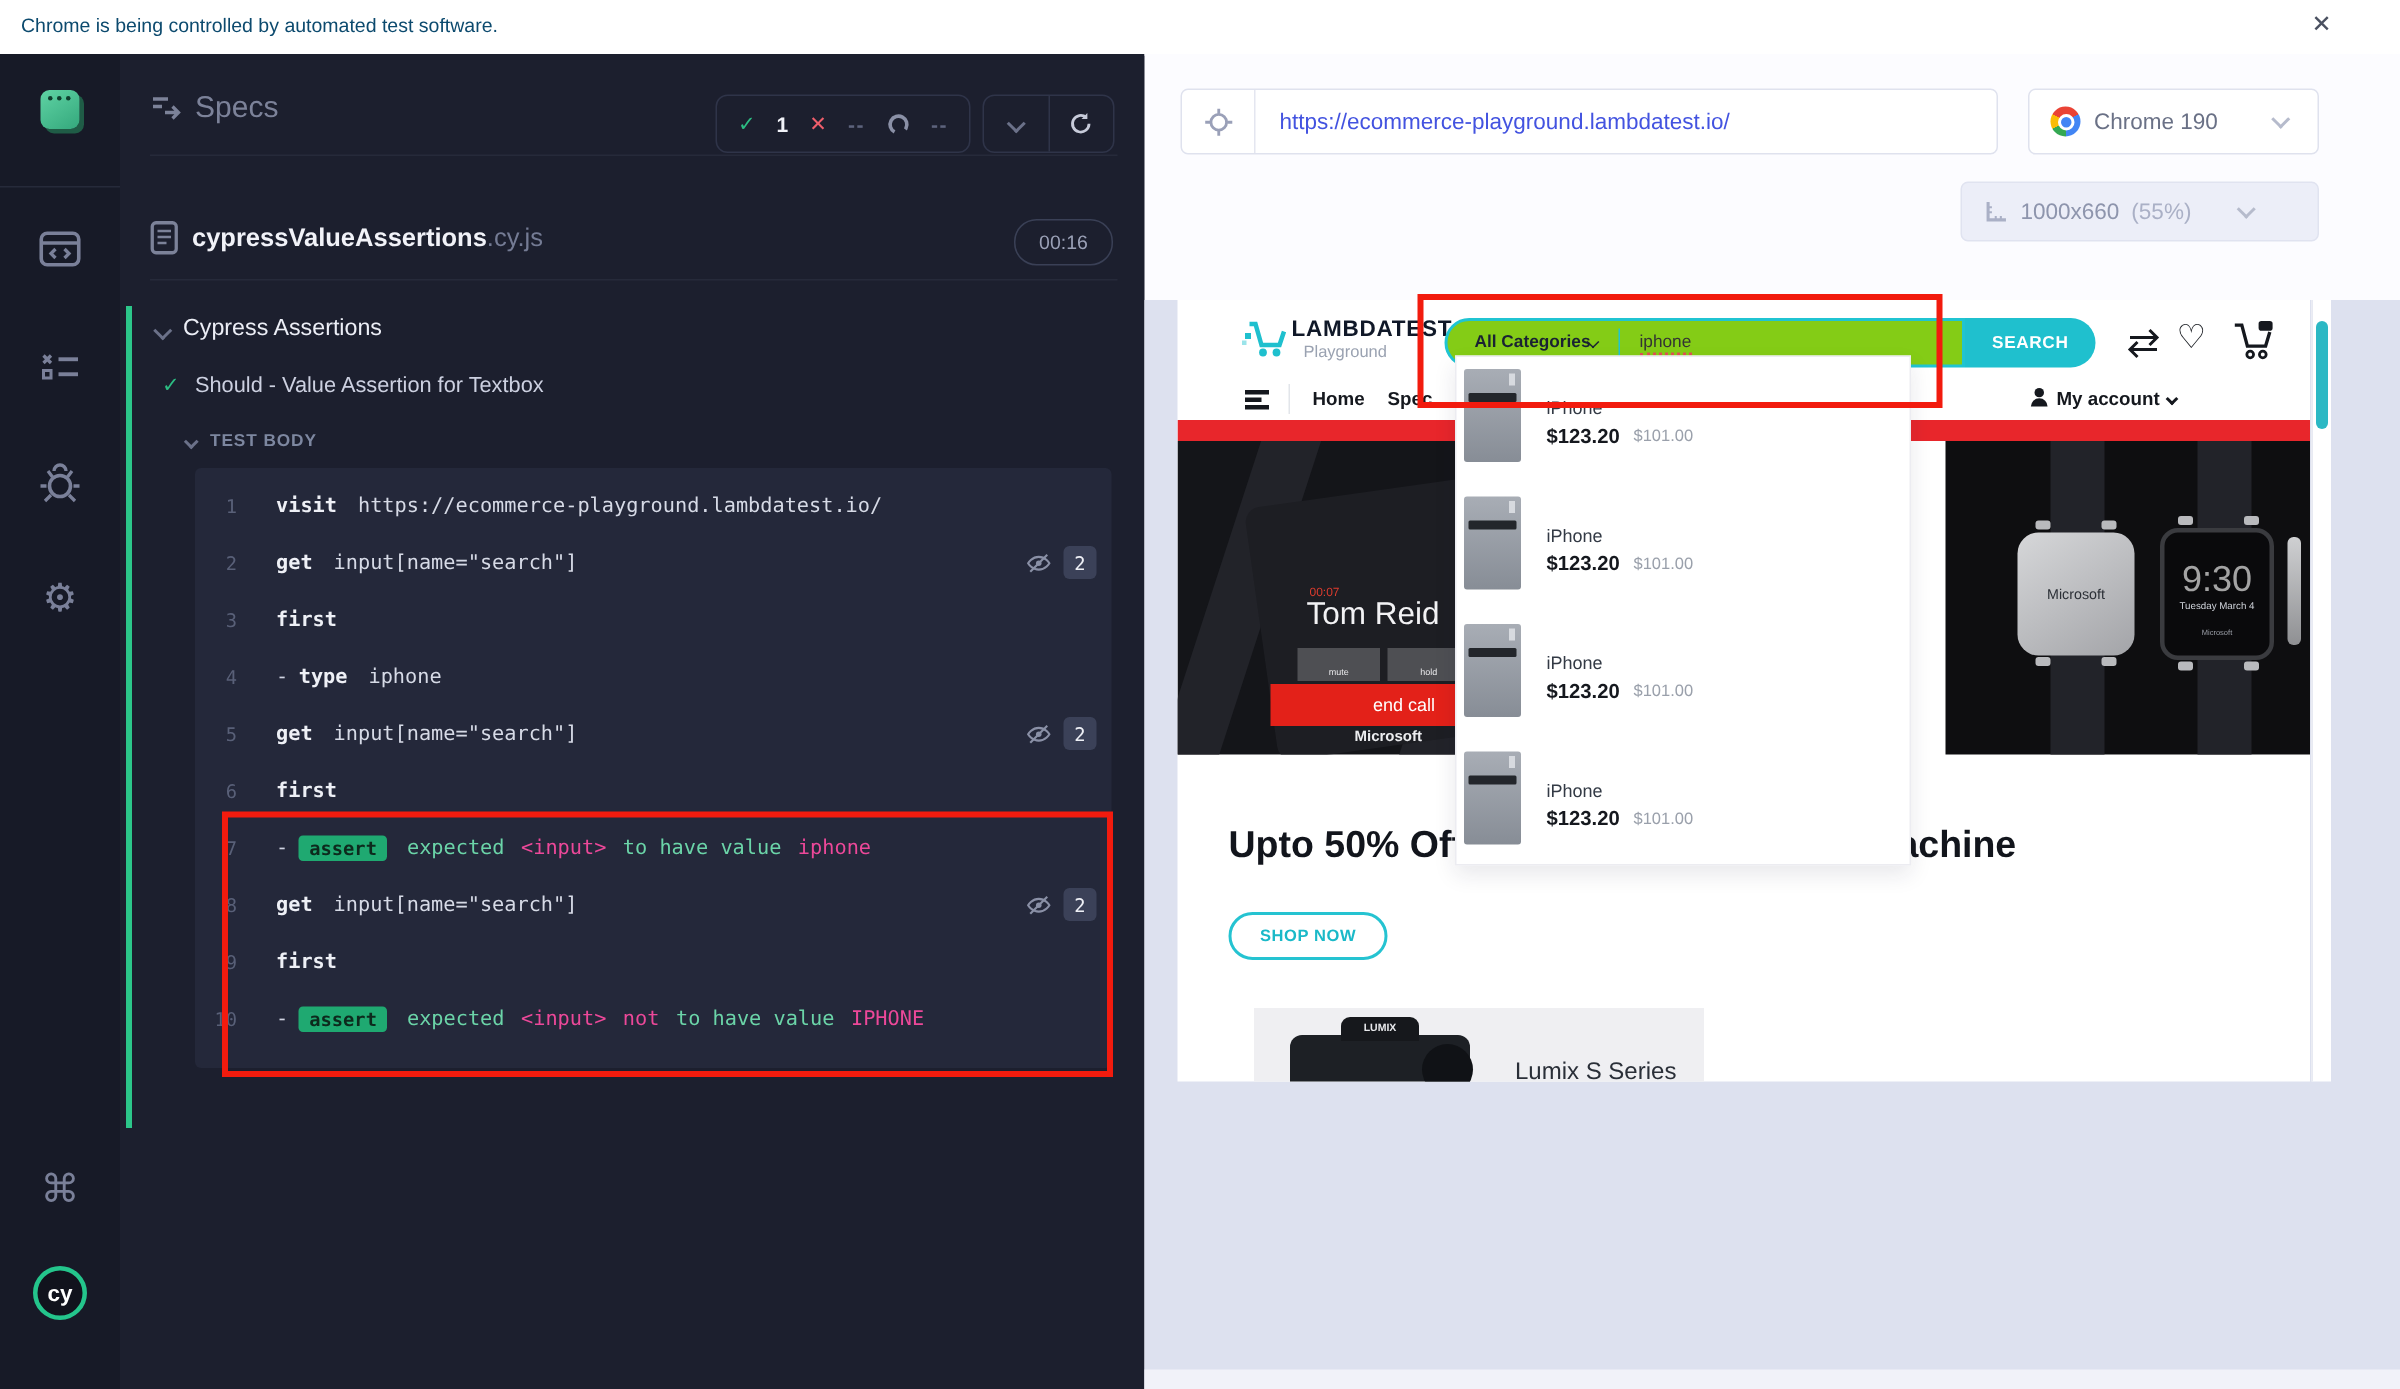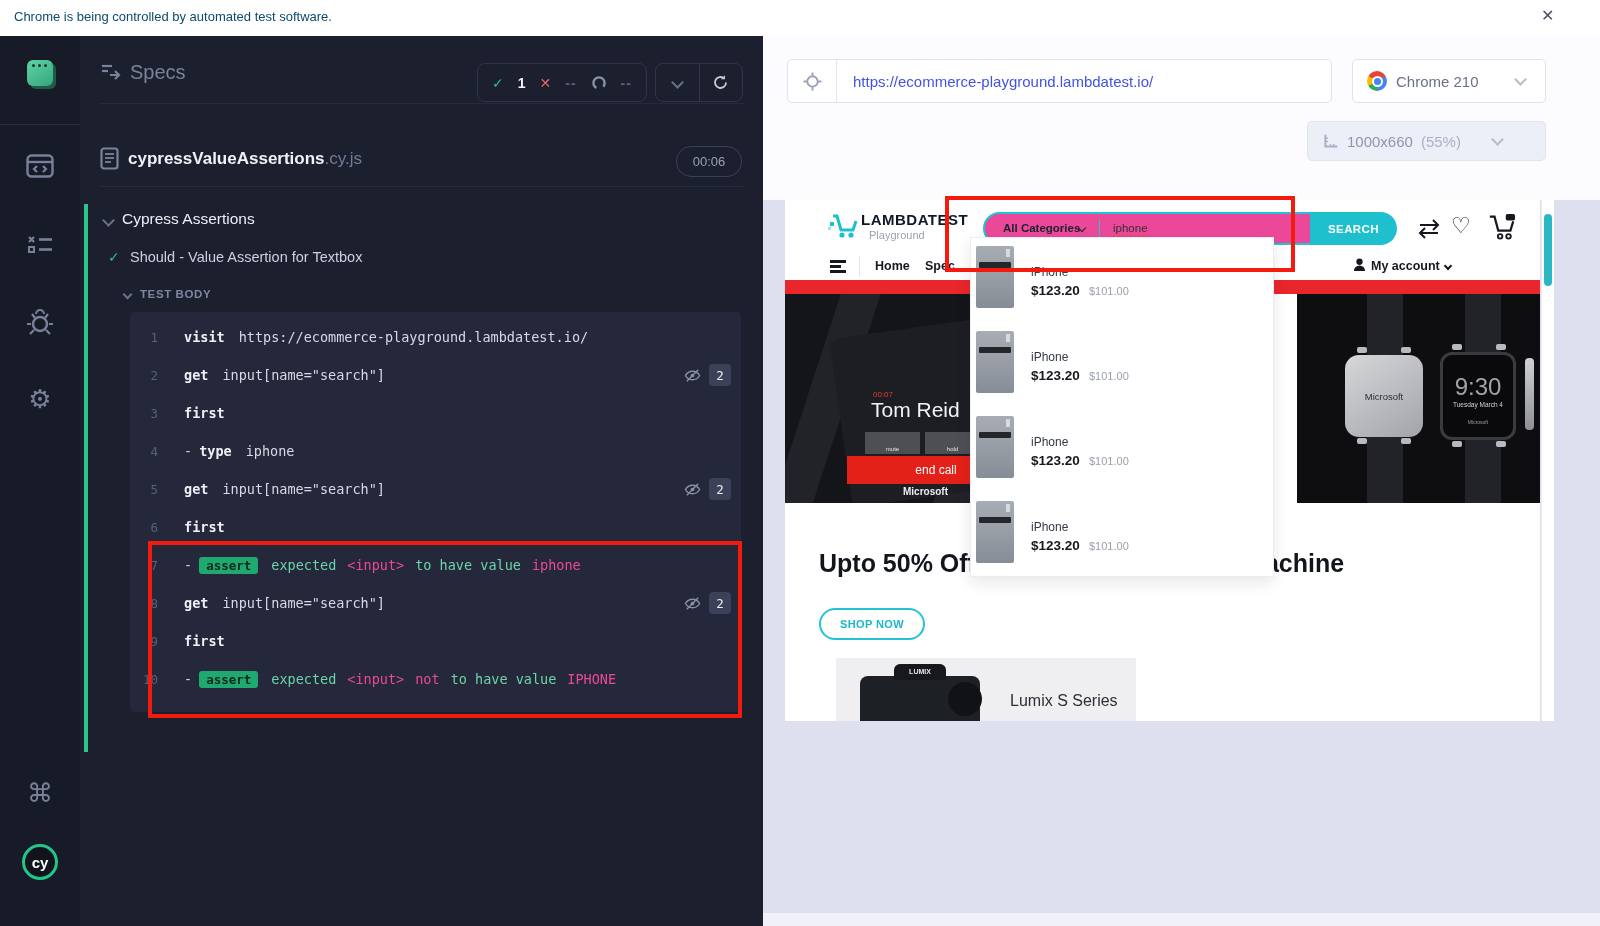--- a/index.html
+++ b/index.html
@@ -86,21 +86,21 @@
      display:flex;align-items:center;gap:8px;box-sizing:border-box;padding-left:14px;cursor:pointer;}
   .vp-size{font-size:15px;color:#8e95ad;}
   .vp-pct{font-size:15px;color:#aab0c6;}
 
   
   .site{left:785px;top:200px;width:755px;height:521px;background:#fff;overflow:hidden;z-index:1;}
   .site *{position:absolute;}
   .brand{left:76px;top:11px;font-size:15px;font-weight:700;color:#101828;letter-spacing:.5px;}
   .brand-sub{left:84px;top:29px;font-size:11px;color:#9aa2b1;}
   .search-pill{left:178px;top:12px;width:347px;height:33px;border:2px solid #20c4d2;border-radius:20px 0 0 20px;
-     box-sizing:border-box;background:#ec4899;margin-left:20px;}
+     box-sizing:border-box;background:#84cc16;}
   .cat-label{left:18px;top:8px;font-size:11.5px;color:#1a2233;font-weight:600;}
   .cat-chev{left:94px;top:11px;width:5px;height:5px;border-right:1.6px solid #1a2233;border-bottom:1.6px solid #1a2233;transform:rotate(45deg);}
   .cat-sep{left:114px;top:5px;width:1px;height:19px;background:#20c4d2;}
   .search-q{left:128px;top:8px;font-size:11.5px;color:#333;border-bottom:2px dotted #e05252;padding-bottom:1px;}
   .search-btn{left:525px;top:12px;width:87px;height:33px;background:#1fc0ce;border-radius:0 18px 18px 0;
      color:#fff;font-weight:700;font-size:11.5px;display:flex;align-items:center;justify-content:center;letter-spacing:.4px;}
   .nav-txt{font-size:12.5px;font-weight:700;color:#15181e;}
   .promo{left:0;top:80px;width:755px;height:14px;background:#e8262b;}
   .promo-frag{left:473px;top:1px;font-size:10px;font-weight:700;color:#fff;}
   .hero-l{left:0;top:94px;width:340px;height:209px;background:#141519;overflow:hidden;}
@@ -131,21 +131,21 @@
   .fridge i{position:absolute;left:3px;top:16px;width:32px;height:6px;background:#23262b;border-radius:1px;}
   .fridge b{position:absolute;right:4px;top:3px;width:4px;height:8px;background:#d7dadf;}
   .dd-title{left:60px;top:24px;font-size:12px;color:#333a45;}
   .dd-price{left:60px;top:42px;font-size:13.5px;font-weight:700;color:#15181e;}
   .dd-old{left:118px;top:44px;font-size:11px;color:#9aa0ab;}
 
   .heading-frag{top:349px;font-size:25px;font-weight:700;color:#12151c;}
   .site-sub{left:34px;top:381px;font-size:11.5px;color:#5c6270;}
   .shop-btn{left:34px;top:408px;width:106px;height:32px;border:2px solid #25c3d1;border-radius:18px;box-sizing:border-box;
      color:#1ab9c8;font-weight:700;font-size:11px;display:flex;align-items:center;justify-content:center;letter-spacing:.4px;}
-  .card{top:458px;width:300px;height:63px;background:#efeff2;}
+  .card{top:472px;width:300px;height:63px;background:#efeff2;}
   .card-title{font-size:16px;color:#2a2f38;}
   .cam-body{left:24px;top:18px;width:120px;height:46px;background:#1d2025;border-radius:8px 8px 0 0;}
   .cam-hump{left:58px;top:6px;width:52px;height:16px;background:#16181c;border-radius:6px 6px 0 0;
      color:#e8e9ec;font-size:7px;font-weight:700;text-align:center;line-height:16px;}
   .cam-lens{left:112px;top:24px;width:34px;height:34px;background:#101216;border-radius:50%;}
   .hp-band{background:#17191d;width:14px;height:58px;border-radius:7px;}
 
   .scroll-track{left:1541px;top:200px;width:13px;height:521px;background:#fff;border-left:1px solid #e8eaf2;box-sizing:border-box;z-index:10;}
   .scroll-thumb{left:2px;top:14px;width:8px;height:72px;border-radius:4px;background:#2bb8c4;position:absolute;}
 
@@ -233,21 +233,21 @@
 
     <div class="abs" style="left:20px;top:111px">
       <svg width="19" height="23" viewBox="0 0 19 23">
           <rect x="1.5" y="1.5" width="16" height="20" rx="2.5" fill="none" stroke="#7c8299" stroke-width="2.2"></rect>
           <line x1="5" y1="7" x2="14" y2="7" stroke="#7c8299" stroke-width="1.8"></line>
           <line x1="5" y1="11" x2="14" y2="11" stroke="#7c8299" stroke-width="1.8"></line>
           <line x1="5" y1="15" x2="11" y2="15" stroke="#7c8299" stroke-width="1.8"></line>
         </svg>
     </div>
     <div class="abs spec-name"><span>cypressValueAssertions</span><span class="spec-ext">.cy.js</span></div>
-    <div class="abs dur-badge">00:06</div>
+    <div class="abs dur-badge">00:16</div>
     <div class="rep-line" style="top:150px"></div>
 
     <div class="abs green-bar"></div>
     <span class="chev abs" style="left:24px;top:180px"></span>
     <div class="abs suite-title">Cypress Assertions</div>
     <div class="abs test-check dj">✓</div>
     <div class="abs test-title">Should - Value Assertion for Textbox</div>
     <span class="chev abs" style="left:44px;top:255px;width:5px;height:5px"></span>
     <div class="abs body-label">TEST BODY</div>
 
@@ -361,21 +361,21 @@
           <line x1="10" y1="16" x2="10" y2="19.5" stroke="#9aa0b8" stroke-width="2"></line>
           <line x1="0.5" y1="10" x2="4" y2="10" stroke="#9aa0b8" stroke-width="2"></line>
           <line x1="16" y1="10" x2="19.5" y2="10" stroke="#9aa0b8" stroke-width="2"></line>
         </svg>
     </div>
     <div class="url-text">https://ecommerce-playground.lambdatest.io/</div>
   </div>
 
   <div class="abs browser-btn">
     <div class="chrome-logo"></div>
-    <span class="browser-name">Chrome 210</span>
+    <span class="browser-name">Chrome 190</span>
     <span class="chev" style="border-color:#b6bbcc;margin-left:28px;margin-top:-3px"></span>
   </div>
 
   <div class="abs viewport-chip">
     <svg width="17" height="17" viewBox="0 0 20 20">
         <path d="M4 2v14h14" fill="none" stroke="#aab0c6" stroke-width="2.4"></path>
         <line x1="4" y1="6" x2="7" y2="6" stroke="#aab0c6" stroke-width="1.6"></line>
         <line x1="4" y1="10" x2="7" y2="10" stroke="#aab0c6" stroke-width="1.6"></line>
         <line x1="10" y1="16" x2="10" y2="13" stroke="#aab0c6" stroke-width="1.6"></line>
         <line x1="14" y1="16" x2="14" y2="13" stroke="#aab0c6" stroke-width="1.6"></line>

